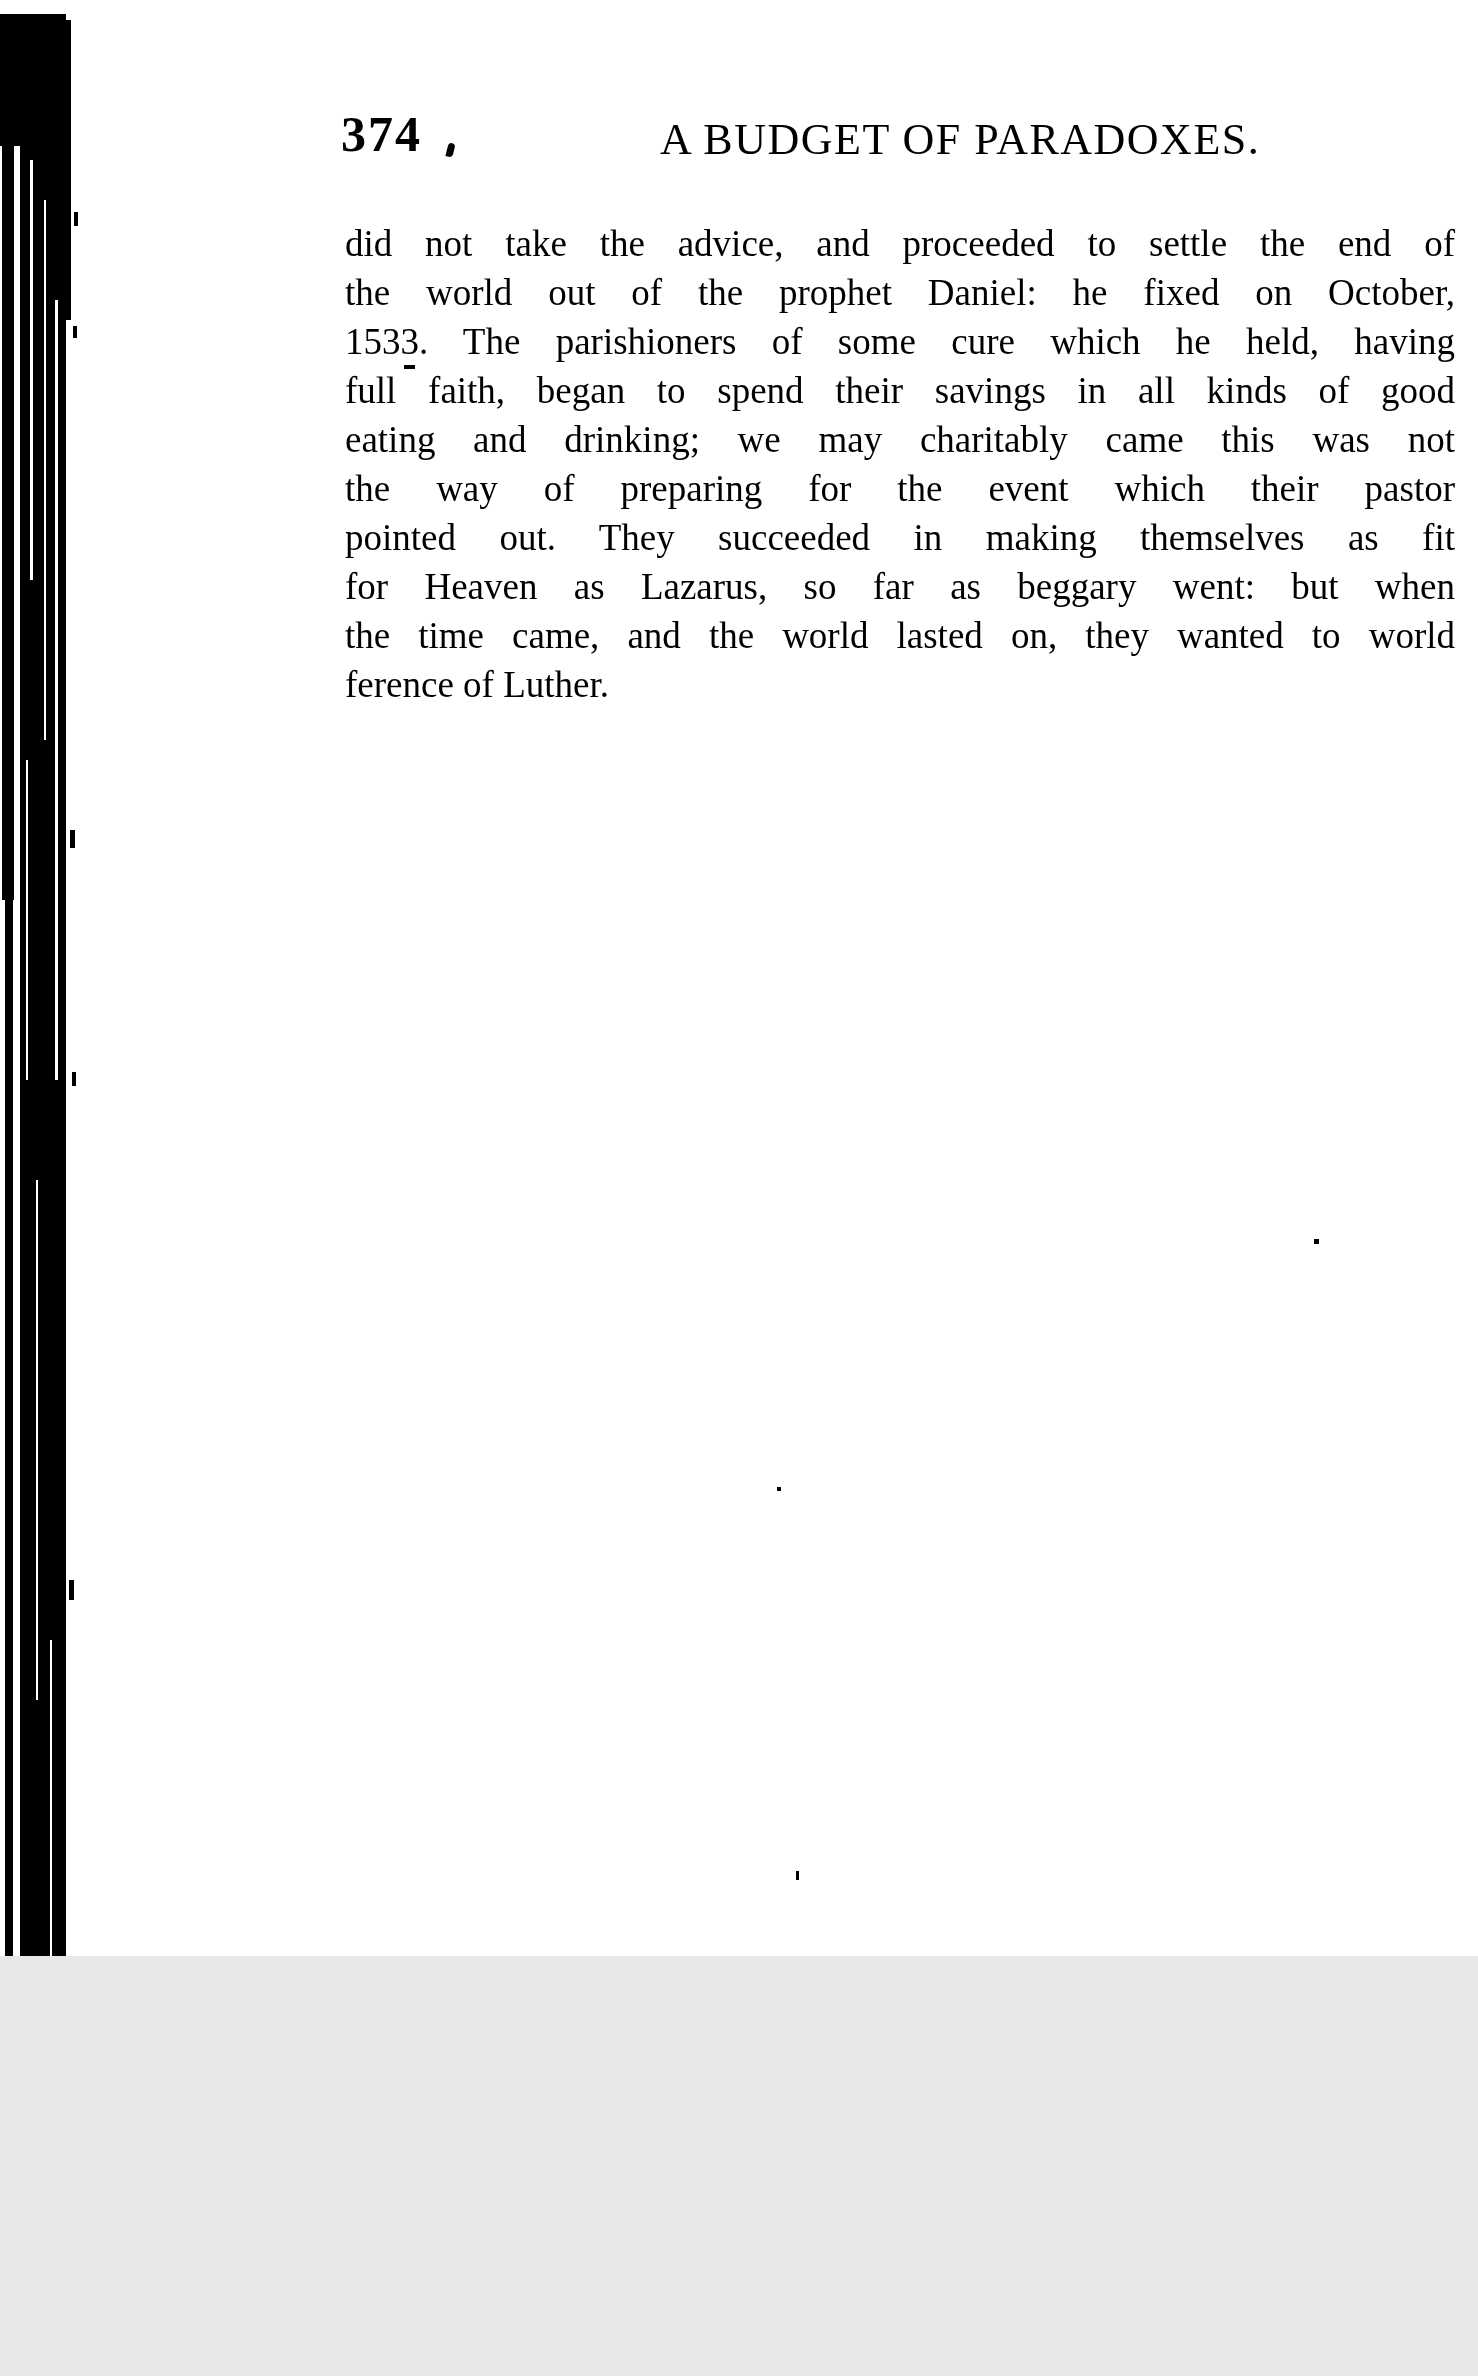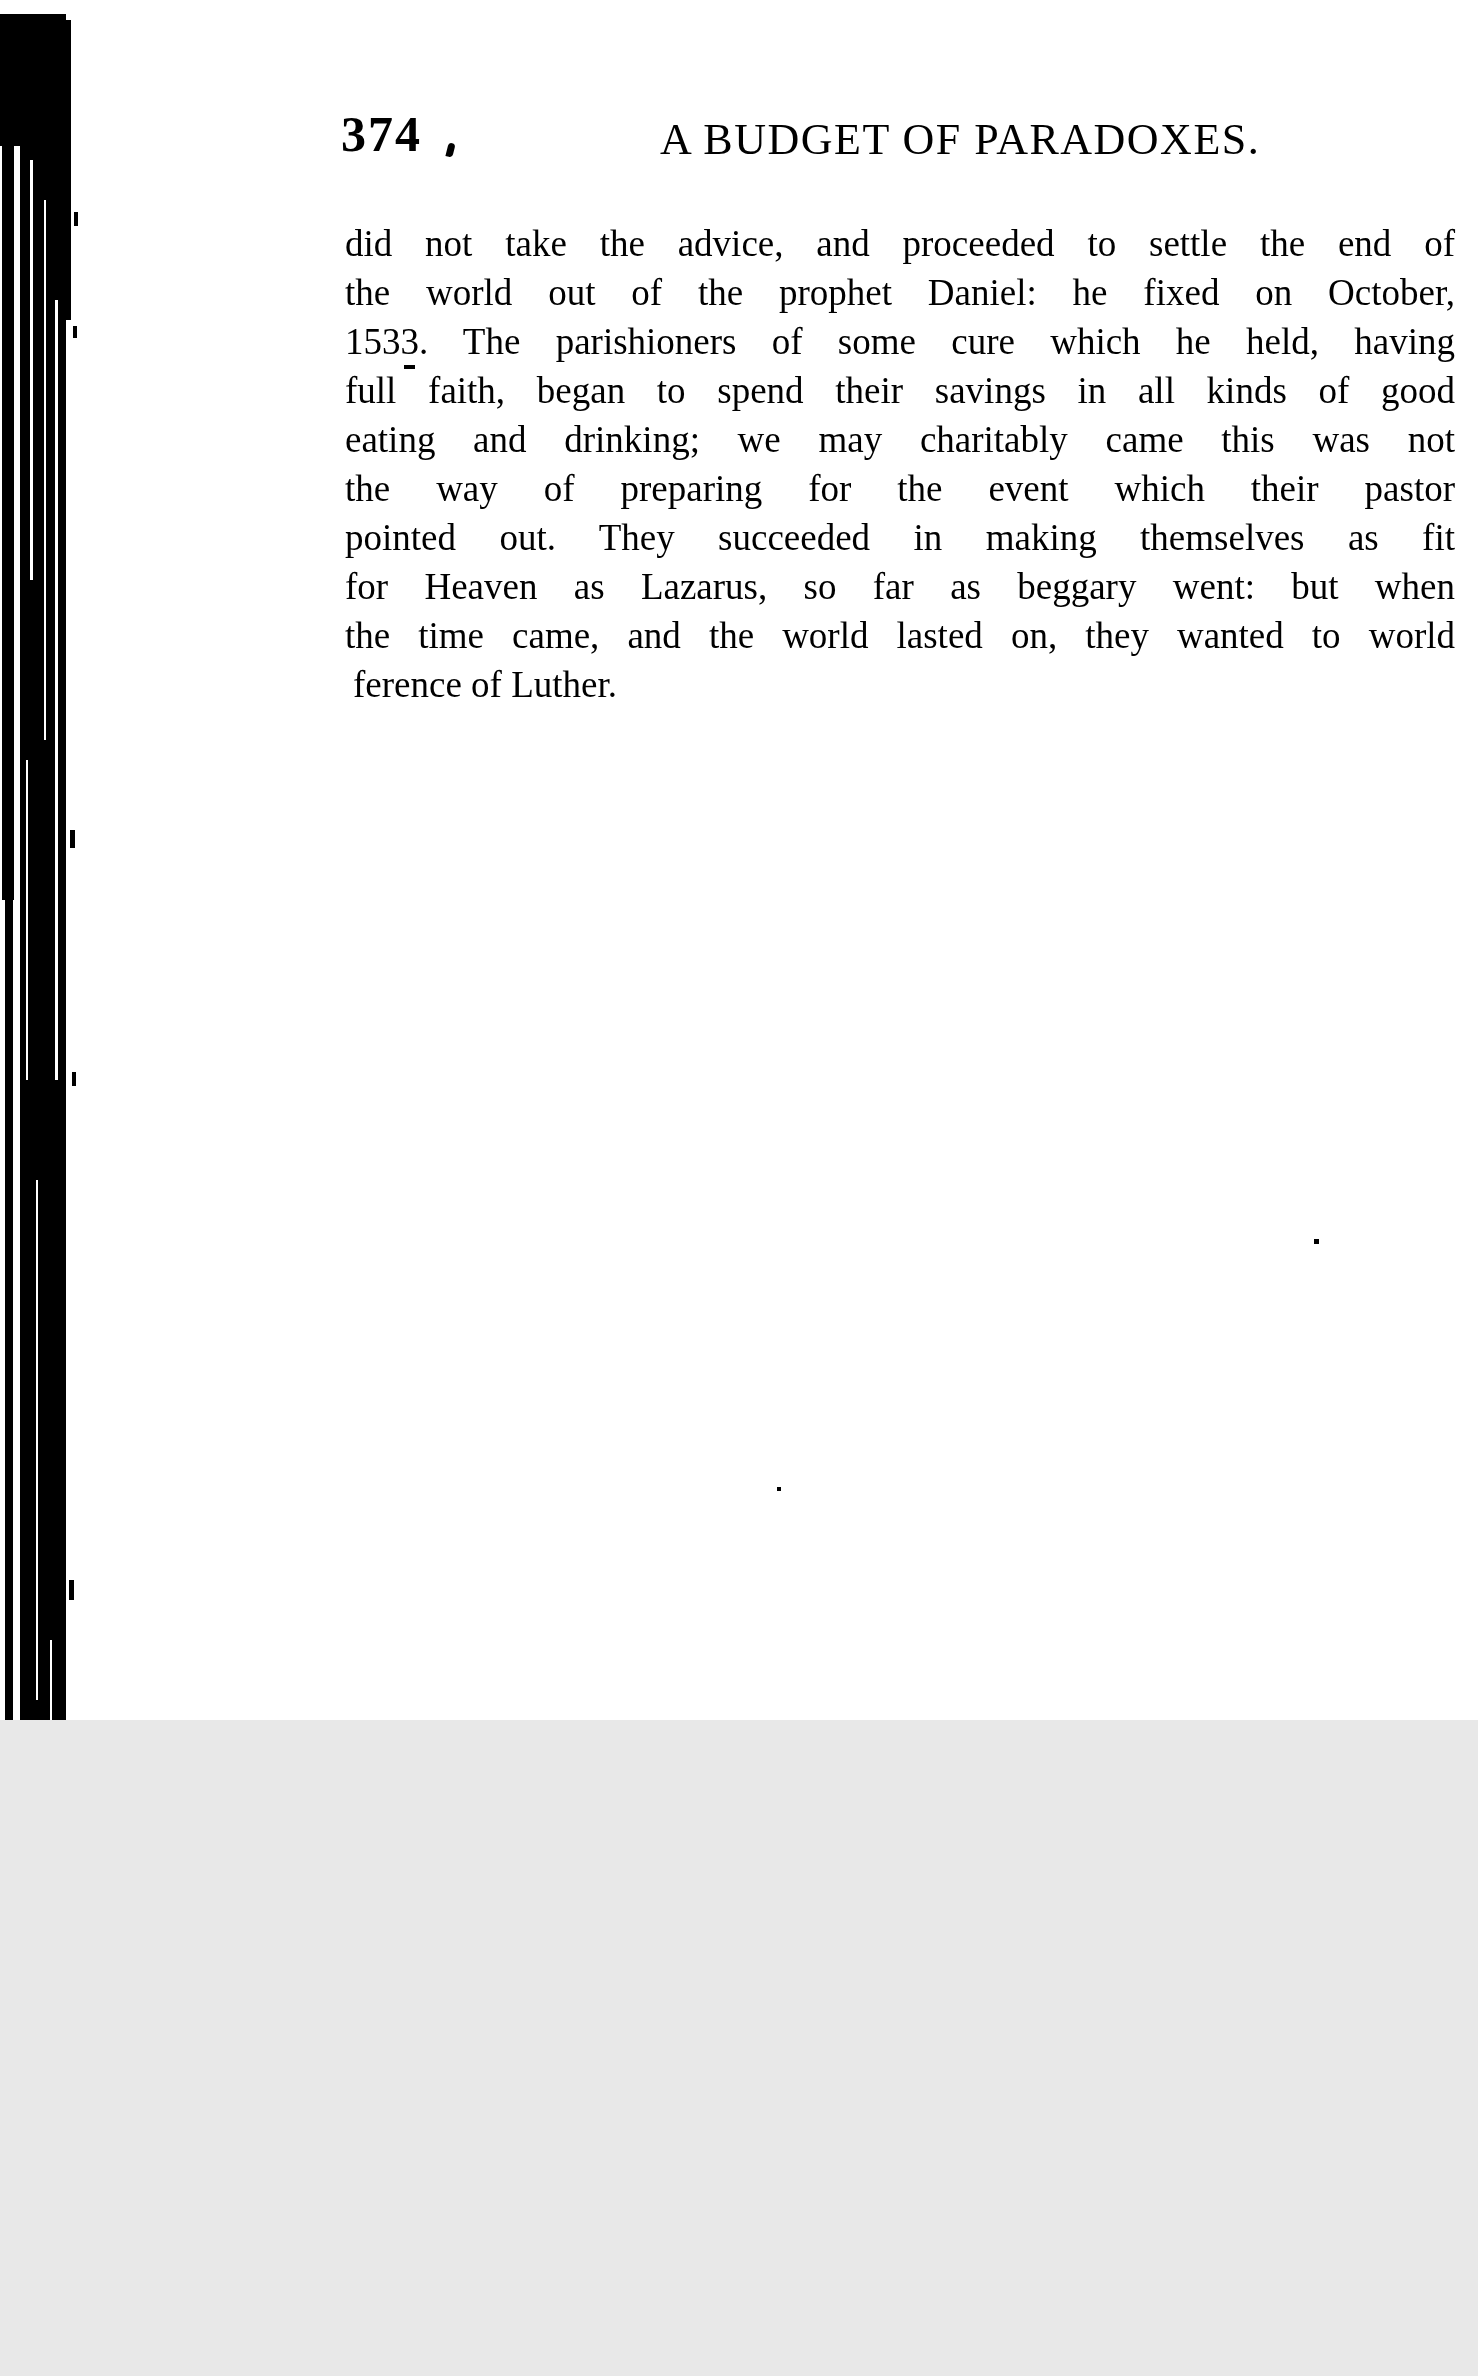--- a/index.html
+++ b/index.html
@@ -1,19 +1,19 @@
 <!DOCTYPE html>
 <html><head>
 <meta charset="utf-8">
 <style>
   html, body { margin: 0; padding: 0; background: #e8e8e8; }
   .page {
     position: relative;
     width: 1478px;
-    height: 1720px;
+    height: 1956px;
     background: #ffffff;
     overflow: hidden;
     font-family: "Liberation Serif", "DejaVu Serif", serif;
     color: #000000;
   }
   
   .page-number {
     position: absolute;
     left: 341px;
     top: 109px;
@@ -41,21 +41,20 @@
     line-height: 49px;
   }
   .line {
     text-align: justify;
     text-align-last: justify;
     white-space: nowrap;
   }
   .line.last {
     text-align: right;
     text-align-last: left;
-    margin-left: 8px;
   }
   
   .ink { position: absolute; background: #000000; }
   .paper { position: absolute; background: #ffffff; }
   .b1 { left: 0px;  top: 14px;   width: 66px; height: 132px; }
   .b2 { left: 20px; top: 14px;   width: 46px; height: 2362px; }
   .b3 { left: 2px;  top: 140px;  width: 12px; height: 760px; }
   .b4 { left: 5px;  top: 900px;  width: 8px;  height: 1476px; }
   .b5 { left: 64px; top: 20px;   width: 7px;  height: 300px; }
   .b6 { left: 14px; top: 2336px; width: 58px; height: 40px; }

